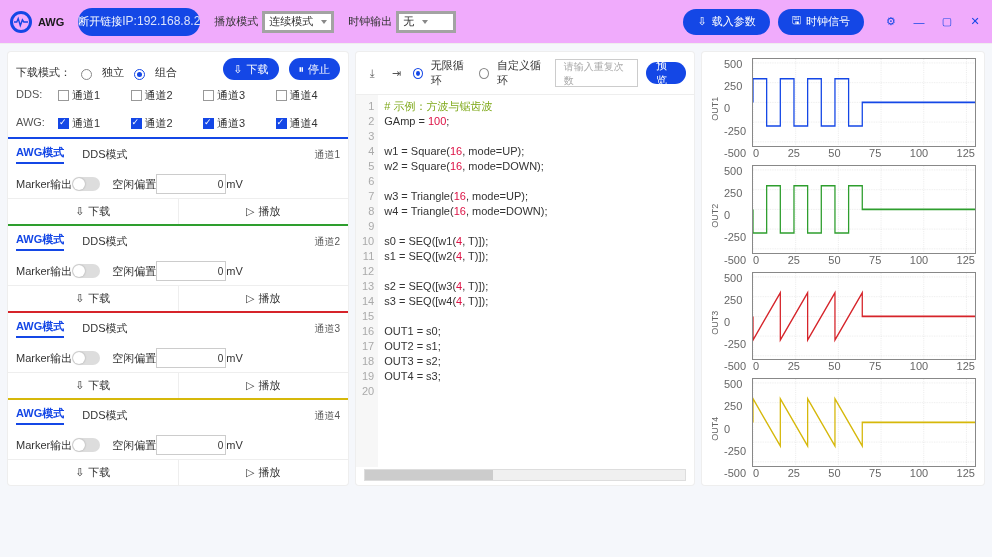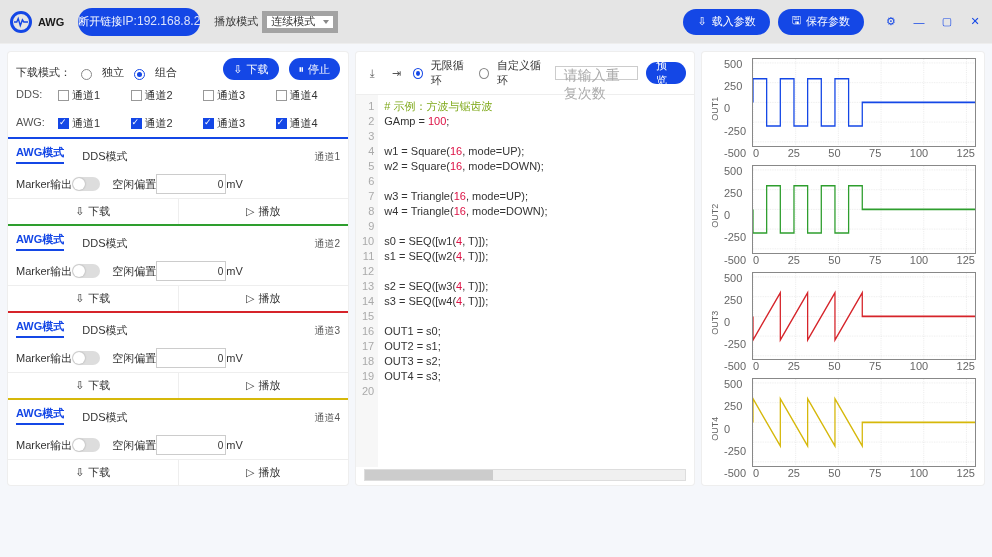--- a/index.html
+++ b/index.html
@@ -1,60 +1,60 @@
 <!DOCTYPE html>
 <html><head>
 <meta charset="utf-8">
 <style>
 *{box-sizing:border-box;margin:0;padding:0;font-family:"Microsoft YaHei",Arial,sans-serif;font-size:11px}
 body{background:#f5f7fb;width:992px;height:557px;overflow:hidden;color:#333}
-.topbar{height:44px;background:#e5e5e5;display:flex;align-items:center;padding:12px 10px;gap:8px;border-bottom:1px solid #eee}
+.topbar{height:44px;background:#f0abfc;display:flex;align-items:center;padding:12px 10px;gap:8px;border-bottom:1px solid #eee}
 .brand{display:flex;align-items:center;gap:6px;font-weight:bold;font-size:18px;color:#1a1a1a;margin-right:6px}
 .brand-icon{width:22px;height:22px;border:3px solid #1447e6;border-radius:50%;position:relative;display:flex;align-items:center;justify-content:center}
 .brand-icon svg{width:14px;height:14px}
 .conn-btn{background:#1447e6;color:#fff;border-radius:14px;height:28px;min-width:96px;display:flex;flex-direction:row;align-items:center;justify-content:center;line-height:1.1;cursor:pointer}
 .conn-btn .ip{font-size:12px;opacity:.85}
 .top-field{display:flex;align-items:center;gap:4px;margin-left:6px}
 .top-field label{white-space:nowrap}
-.top-select{border:5px solid #a3a3a3;height:22px;padding:0 4px;background:#fff;display:flex;align-items:center;gap:8px;cursor:pointer}
+.top-select{border:3px solid #a3a3a3;height:22px;padding:0 4px;background:#fff;display:flex;align-items:center;gap:8px;cursor:pointer}
 .caret{width:0;height:0;border-left:3px solid transparent;border-right:3px solid transparent;border-top:4px solid #888}
 .spacer{flex:1}
 .pill-btn{background:#1447e6;color:#fff;border-radius:14px;height:26px;padding:0 14px;display:flex;align-items:center;gap:5px;cursor:pointer}
 .top-icons{display:flex;align-items:center;gap:14px;margin-left:12px;color:#1447e6}
 .win-icon{width:14px;height:14px;cursor:pointer;display:inline-flex;align-items:center;justify-content:center}
 .main{display:flex;gap:8px;padding:8px}
 .panel{background:#fff;border-radius:3px;box-shadow:0 0 0 1px #eee}
 .left{width:340px;display:flex;flex-direction:column}
 .lrow{display:flex;align-items:flex-end;gap:10px;padding:6px 8px}
 .radio{width:11px;height:11px;border:1px solid #888;border-radius:50%;display:inline-block;position:relative}
 .radio.on{border-color:#1447e6}
 .radio.on::after{content:"";position:absolute;inset:2px;background:#1447e6;border-radius:50%}
 .chk{width:11px;height:11px;border:1px solid #999;display:inline-block;position:relative}
 .chk.on{background:#1447e6;border-color:#1447e6}
 .chk.on::after{content:"✓";color:#fff;font-size:9px;position:absolute;top:-2px;left:0}
 .small-pill{background:#1447e6;color:#fff;border-radius:11px;height:22px;padding:0 10px;display:flex;align-items:center;gap:4px;cursor:pointer}
 .chan-grid{display:grid;grid-template-columns:34px repeat(4,1fr);gap:13px 8px;padding:2px 8px 6px;font-size:10px}
 .chan-grid .lab{color:#555}
 .chan-cell{display:flex;align-items:center;gap:3px}
 .chan-block{border-top:2px solid}
-.chan-head{display:flex;align-items:flex-end;padding:6px 8px;gap:18px}
+.chan-head{display:flex;align-items:center;padding:6px 8px;gap:18px}
 .tab-lab{font-size:11px;cursor:pointer}
 .tab-lab.active{color:#1447e6;font-weight:bold;border-bottom:2px solid #1447e6;padding-bottom:2px}
 .chan-head .chname{margin-left:auto;font-size:10px;color:#555}
 .chan-body{display:flex;align-items:center;gap:0;padding:4px 8px}
 .toggle{width:28px;height:14px;background:#ddd;border-radius:7px;position:relative;cursor:pointer}
 .toggle::after{content:"";position:absolute;width:12px;height:12px;background:#fff;border-radius:50%;top:1px;left:1px;box-shadow:0 0 2px rgba(0,0,0,.3)}
 .num-input{border:1px solid #ccc;height:20px;width:70px;padding:0 2px;display:flex;align-items:center;justify-content:flex-end;font-size:10px}
 .chan-foot{display:flex;border-top:1px solid #eee}
 .chan-foot>div{flex:1;text-align:center;padding:5px 0;cursor:pointer;display:flex;align-items:center;justify-content:center;gap:4px;font-size:11px}
 .chan-foot>div:first-child{border-right:1px solid #eee}
 .mid{width:338px;display:flex;flex-direction:column}
 .mid-top{display:flex;align-items:center;gap:8px;padding:6px 8px;border-bottom:1px solid #eee}
 .icon-btn{width:18px;height:18px;display:flex;align-items:center;justify-content:center;cursor:pointer;color:#555}
-.mid-input{border:1px solid #ccc;height:14px;width:90px;padding:0 8px;color:#aaa;font-size:14px}
+.mid-input{border:1px solid #ccc;height:28px;width:90px;padding:0 8px;color:#aaa;font-size:10px}
 .code-area{flex:1;display:flex;overflow:hidden;font-family:Consolas,monospace;font-size:11px}
 .gutter{background:#f7f7f7;color:#aaa;text-align:right;padding:4px 4px 4px 6px;line-height:15px}
 .code{padding:4px 6px;line-height:15px;white-space:pre}
 .c-com{color:#7da817}.c-num{color:#d14}
 .right{flex:1;padding:6px 8px;display:flex;flex-direction:column;gap:6px}
 .plot{flex:1;display:flex;gap:4px}
 .plot-ylab{writing-mode:vertical-rl;transform:rotate(180deg);font-size:9px;color:#666;text-align:center}
 .plot-area{flex:1;display:flex;flex-direction:column}
 .plot-svg{flex:1;border:1px solid #888}
 .plot-xt{display:flex;justify-content:space-between;font-size:8px;color:#666;padding:0 1px}
@@ -78,28 +78,35 @@
     <span>断开链接</span>
     <span class="ip">IP:192.168.8.2</span>
   </div>
   <div class="top-field">
     <label>播放模式</label>
     <div class="top-select">
         <span>连续模式</span>
         <span class="caret"></span>
       </div>
   </div>
+  <div class="top-field">
+    <label>时钟输出</label>
+    <div class="top-select" style="min-width:60px">
+        <span>无</span>
+        <span class="caret"></span>
+      </div>
+  </div>
   <div class="spacer"></div>
   <div class="pill-btn">
       <span>⇩</span>
       <span>载入参数</span>
     </div>
   <div class="pill-btn">
       <span>🖫</span>
-      <span>保存参数</span>
+      <span>时钟信号</span>
     </div>
   <div class="top-icons">
     <span class="win-icon">⚙</span>
     <span class="win-icon">—</span>
     <span class="win-icon">▢</span>
     <span class="win-icon">✕</span>
   </div>
 </div>
 
 <div class="main">

